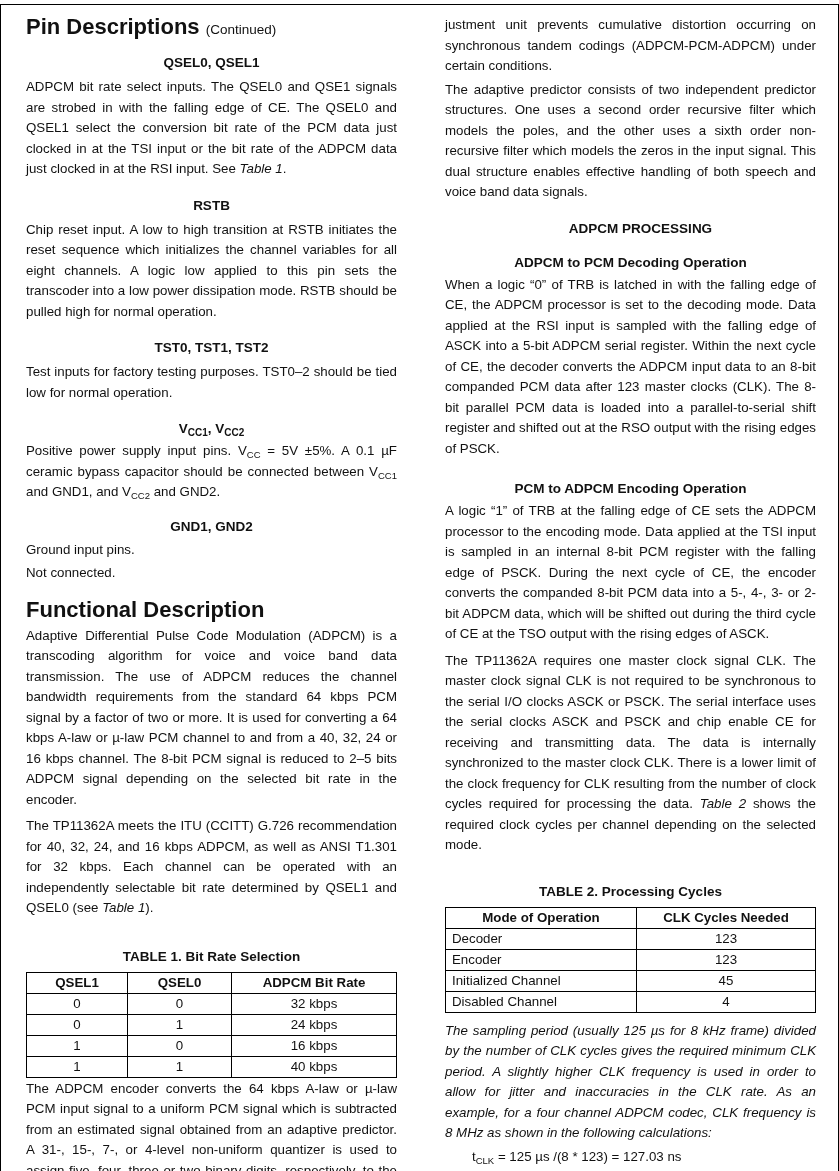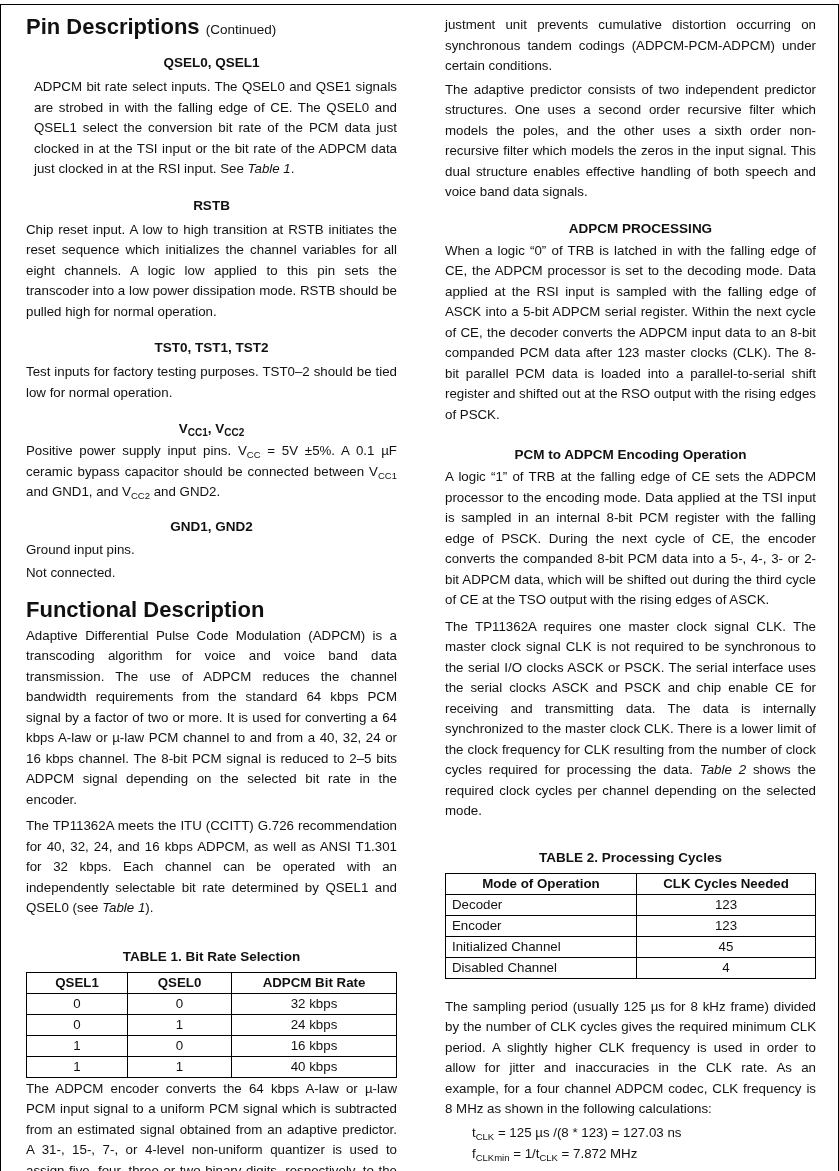--- a/index.html
+++ b/index.html
@@ -34,21 +34,21 @@
 </style>
 </head>
 <body>
 
 <div class="page">
 
   <div class="col col-left">
     <h1 style="margin-top:9px;"><span>Pin Descriptions</span> <span class="cont">(Continued)</span></h1>
 
     <h3 style="margin-top:10px;">QSEL0, QSEL1</h3>
-    <p style="margin-top:4px;margin-left:8px;"><span>ADPCM bit rate select inputs. The QSEL0 and QSE1 signals are strobed in with the falling edge of CE. The QSEL0 and QSEL1 select the conversion bit rate of the PCM data just clocked in at the TSI input or the bit rate of the ADPCM data just clocked in at the RSI input. See </span><i>Table 1</i><span>.</span></p>
+    <p style="margin-top:4px;"><span>ADPCM bit rate select inputs. The QSEL0 and QSE1 signals are strobed in with the falling edge of CE. The QSEL0 and QSEL1 select the conversion bit rate of the PCM data just clocked in at the TSI input or the bit rate of the ADPCM data just clocked in at the RSI input. See </span><i>Table 1</i><span>.</span></p>
 
     <h3 style="margin-top:16px;">RSTB</h3>
     <p style="margin-top:4px;">Chip reset input. A low to high transition at RSTB initiates the reset sequence which initializes the channel variables for all eight channels. A logic low applied to this pin sets the transcoder into a low power dissipation mode. RSTB should be pulled high for normal operation.</p>
 
     <h3 style="margin-top:16px;">TST0, TST1, TST2</h3>
     <p style="margin-top:4px;">Test inputs for factory testing purposes. TST0–2 should be tied low for normal operation.</p>
 
     <h3 style="margin-top:16px;"><span>V</span><sub>CC1</sub><span>, V</span><sub>CC2</sub></h3>
     <p style="margin-top:2px;"><span>Positive power supply input pins. V</span><sub>CC</sub><span> = 5V ±5%. A 0.1 µF ceramic bypass capacitor should be connected between V</span><sub>CC1</sub><span> and GND1, and V</span><sub>CC2</sub><span> and GND2.</span></p>
 
@@ -100,20 +100,21 @@
     </table>
     <p style="margin-top:1px;">The ADPCM encoder converts the 64 kbps A-law or µ-law PCM input signal to a uniform PCM signal which is subtracted from an estimated signal obtained from an adaptive predictor. A 31-, 15-, 7-, or 4-level non-uniform quantizer is used to assign five, four, three or two binary digits, respectively, to the value of the difference signal for transmission. The ADPCM decoder reconstructs the original PCM signal by adding the received quantized signal to the signal estimation calculated by the predictor. A synchronous coding ad-</p>
   </div>
 
   <div class="col col-right">
     <p style="margin-top:10px;">justment unit prevents cumulative distortion occurring on synchronous tandem codings (ADPCM-PCM-ADPCM) under certain conditions.</p>
     <p style="margin-top:3px;">The adaptive predictor consists of two independent predictor structures. One uses a second order recursive filter which models the poles, and the other uses a sixth order non-recursive filter which models the zeros in the input signal. This dual structure enables effective handling of both speech and voice band data signals.</p>
 
     <h3 style="margin-top:16px;margin-left:20px;">ADPCM PROCESSING</h3>
 
+    <h3 style="margin-top:14px;">ADPCM to PCM Decoding Operation</h3>
     <p style="margin-top:2px;">When a logic “0” of TRB is latched in with the falling edge of CE, the ADPCM processor is set to the decoding mode. Data applied at the RSI input is sampled with the falling edge of ASCK into a 5-bit ADPCM serial register. Within the next cycle of CE, the decoder converts the ADPCM input data to an 8-bit companded PCM data after 123 master clocks (CLK). The 8-bit parallel PCM data is loaded into a parallel-to-serial shift register and shifted out at the RSO output with the rising edges of PSCK.</p>
 
     <h3 style="margin-top:20px;">PCM to ADPCM Encoding Operation</h3>
     <p style="margin-top:2px;">A logic “1” of TRB at the falling edge of CE sets the ADPCM processor to the encoding mode. Data applied at the TSI input is sampled in an internal 8-bit PCM register with the falling edge of PSCK. During the next cycle of CE, the encoder converts the companded 8-bit PCM data into a 5-, 4-, 3- or 2-bit ADPCM data, which will be shifted out during the third cycle of CE at the TSO output with the rising edges of ASCK.</p>
 
     <p style="margin-top:6px;"><span>The TP11362A requires one master clock signal CLK. The master clock signal CLK is not required to be synchronous to the serial I/O clocks ASCK or PSCK. The serial interface uses the serial clocks ASCK and PSCK and chip enable CE for receiving and transmitting data. The data is internally synchronized to the master clock CLK. There is a lower limit of the clock frequency for CLK resulting from the number of clock cycles required for processing the data. </span><i>Table 2</i><span> shows the required clock cycles per channel depending on the selected mode.</span></p>
 
     <div class="table-title" style="margin-top:26px;">TABLE 2. Processing Cycles</div>
     <table style="margin-top:5px;">
       <colgroup>
@@ -139,19 +140,19 @@
           <td>Initialized Channel</td>
           <td class="c">45</td>
         </tr>
         <tr>
           <td>Disabled Channel</td>
           <td class="c">4</td>
         </tr>
       </tbody>
     </table>
 
-    <p style="margin-top:18px;">The sampling period (usually 125 µs for 8 kHz frame) divided by the number of CLK cycles gives the required minimum CLK period. A slightly higher CLK frequency is used in order to allow for jitter and inaccuracies in the CLK rate. As an example, for a four channel ADPCM codec, CLK frequency is 8 MHz as shown in the following calculations:</p>
+    <p style="margin-top:8px;font-style:italic;">The sampling period (usually 125 µs for 8 kHz frame) divided by the number of CLK cycles gives the required minimum CLK period. A slightly higher CLK frequency is used in order to allow for jitter and inaccuracies in the CLK rate. As an example, for a four channel ADPCM codec, CLK frequency is 8 MHz as shown in the following calculations:</p>
 
     <div class="formula" style="margin-top:2px;"><span>t</span><sub>CLK</sub><span> = 125 µs /(8 * 123) = 127.03 ns</span></div>
     <div class="formula"><span>f</span><sub>CLKmin</sub><span> = 1/t</span><sub>CLK</sub><span> = 7.872 MHz</span></div>
 
   </div>
 </div>
 
 </body></html>

